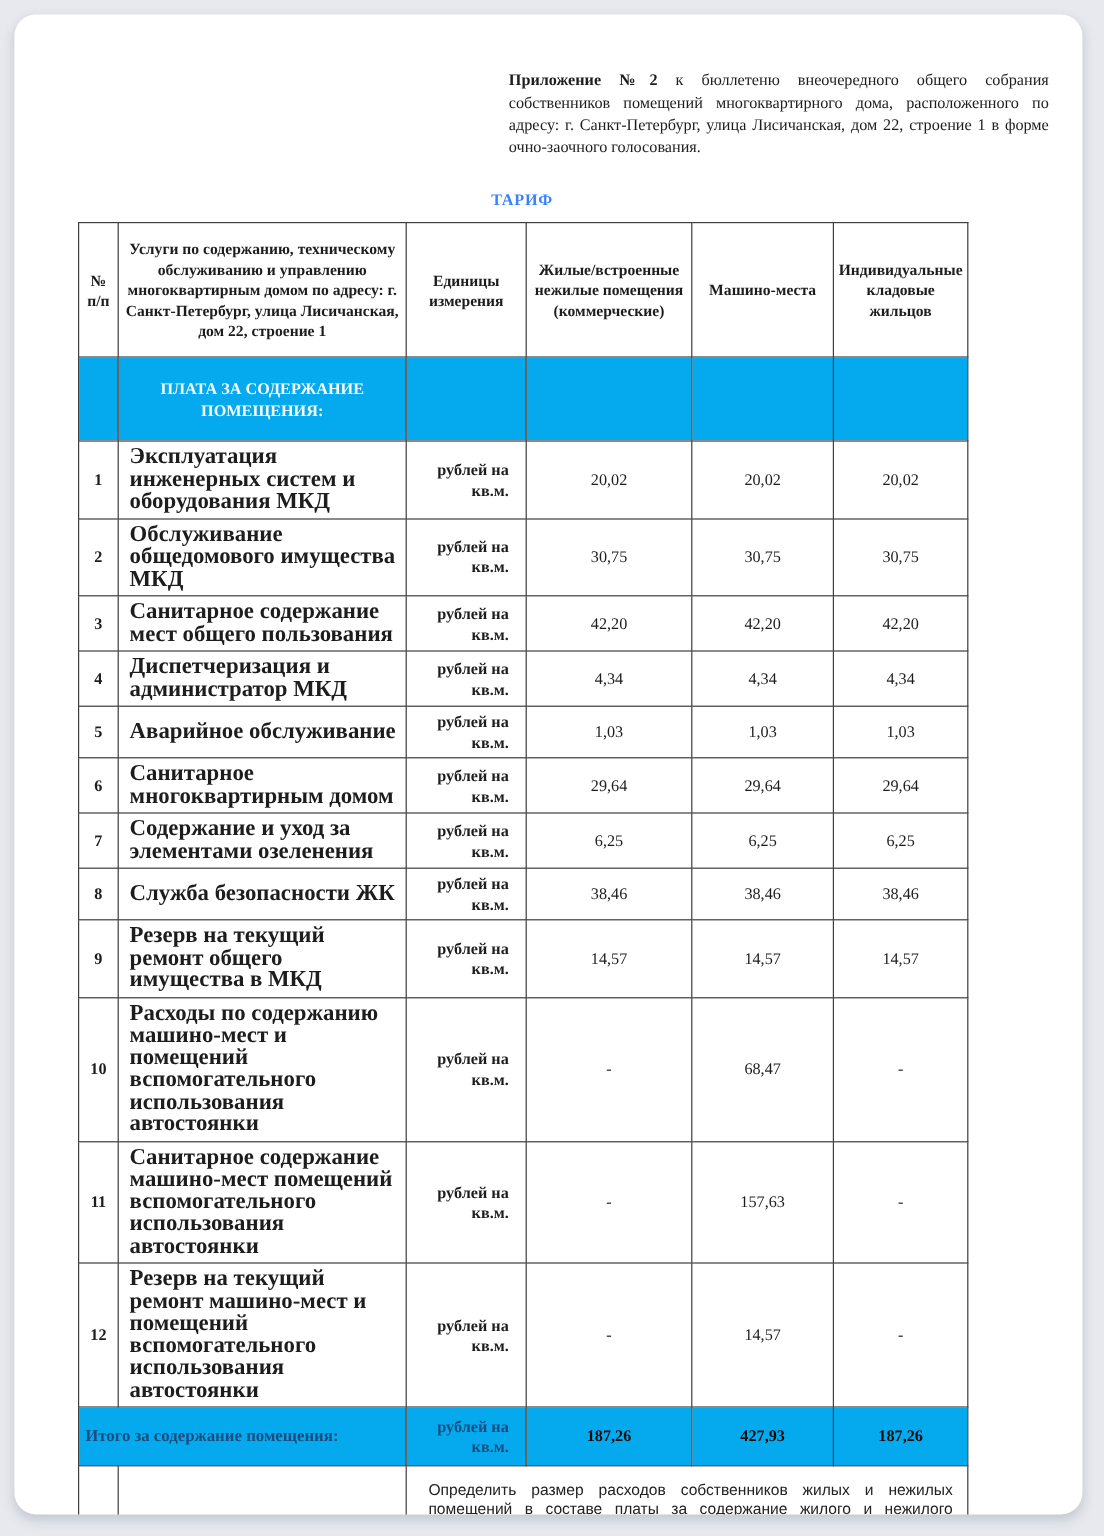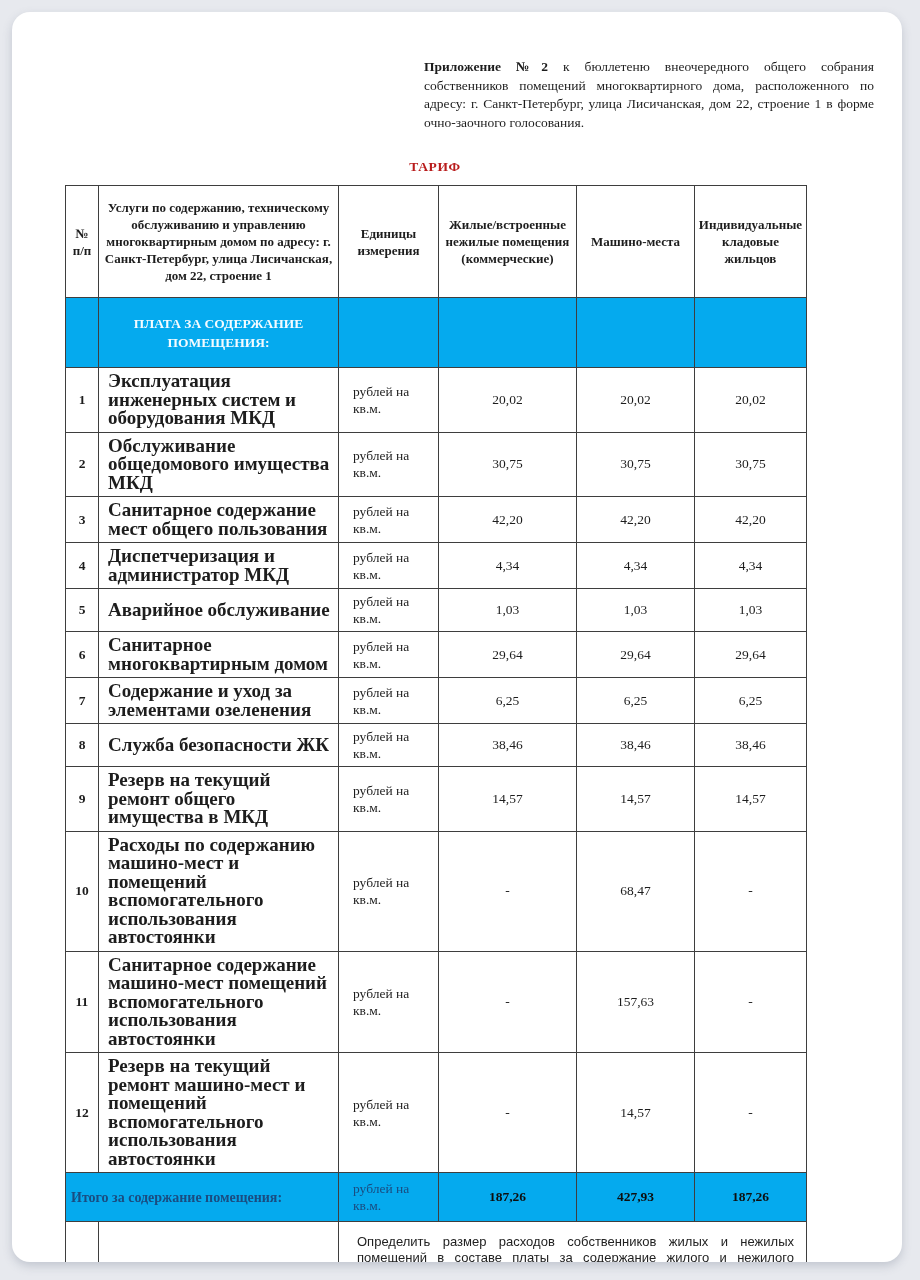--- a/index.html
+++ b/index.html
@@ -20,21 +20,21 @@
   }
   .intro {
     position:absolute; left:412px; top:46px; width:450px;
     font-size:13.5px; line-height:18.5px;
     text-align:justify; color:#1d1d1d;
   }
   .intro .bold { font-weight:bold; }
   .doc-title {
     position:absolute; left:53px; top:147px; width:740px;
     text-align:center; font-size:13.5px; font-weight:bold;
-    letter-spacing:.6px; color:#b91c1c;
+    letter-spacing:.6px; color:#3b82f6;
   }
   table.tariff {
     position:absolute; left:53px; top:173px;
     width:741px; border-collapse:collapse; table-layout:fixed;
   }
   .tariff td, .tariff th {
     border:1px solid #3e3e3e;
     vertical-align:middle;
     color:#1d1d1d;
     overflow:hidden;
@@ -50,21 +50,21 @@
     font-size:13.5px; line-height:19px; padding:2px 14px;
   }
   
   .data-row td { height:43px; }
   .c-num  { text-align:center; font-weight:bold; font-size:13.5px; }
   .c-service {
     font-weight:bold; font-size:19px; line-height:18.5px;
     padding:4px 6px 4px 9px; text-align:left;
   }
   .c-unit {
-    font-weight:normal; text-align:left;
+    font-weight:bold; text-align:right;
     font-size:13.5px; line-height:17px; padding:2px 14px;
   }
   .c-val { text-align:center; font-size:13.5px; color:#242424; }
   
   .total td { background:var(--cyan); height:49px; }
   .total .total-label {
     color:var(--navy); font-weight:bold; font-size:14px;
     text-align:left; padding:2px 4px 2px 5px; line-height:17px;margin-top:46px;
   }
   .total .c-unit { color:var(--navy); }

